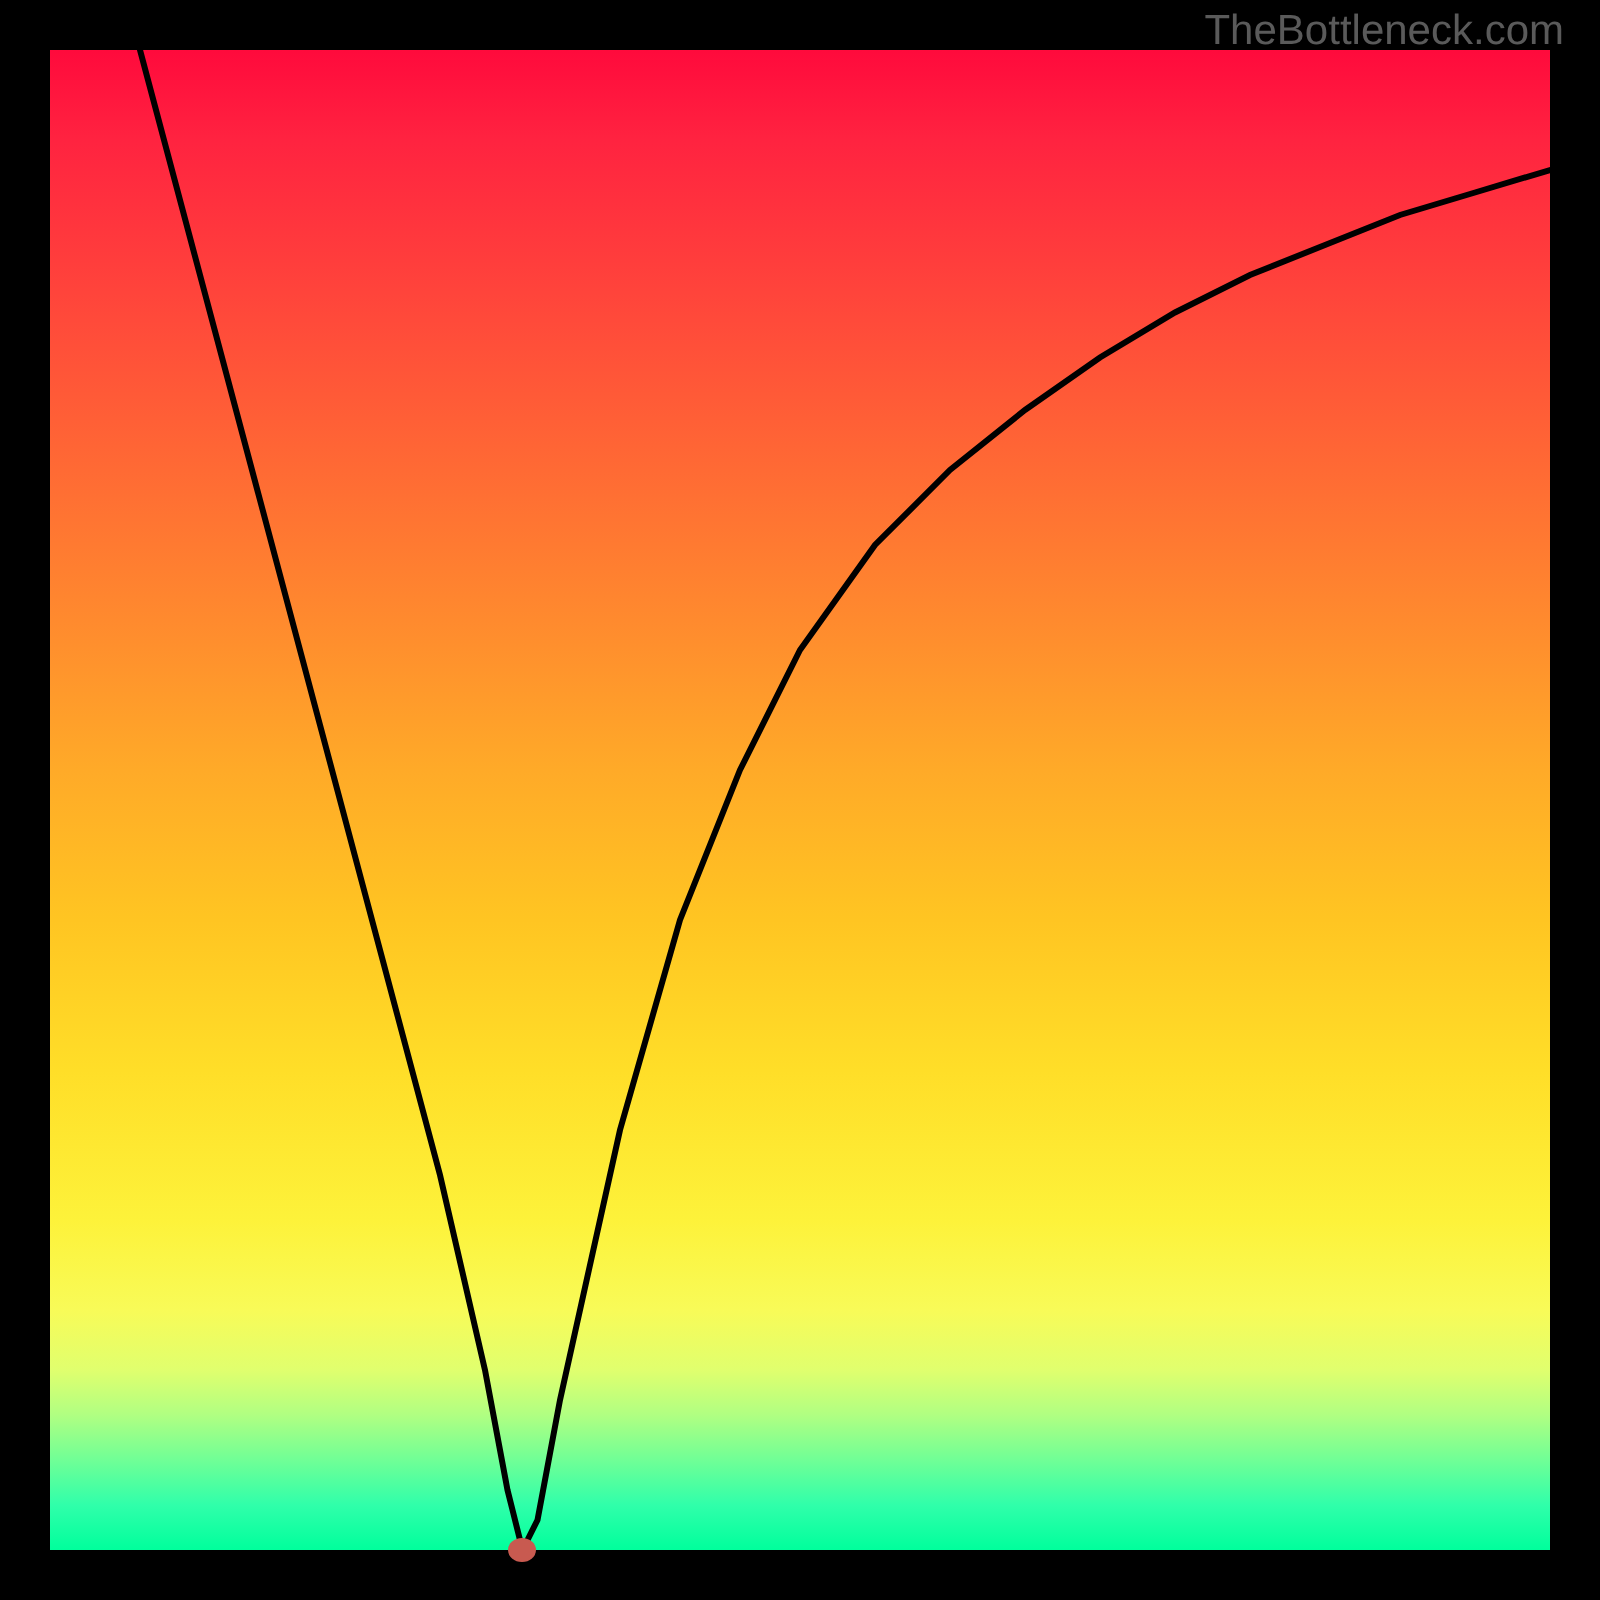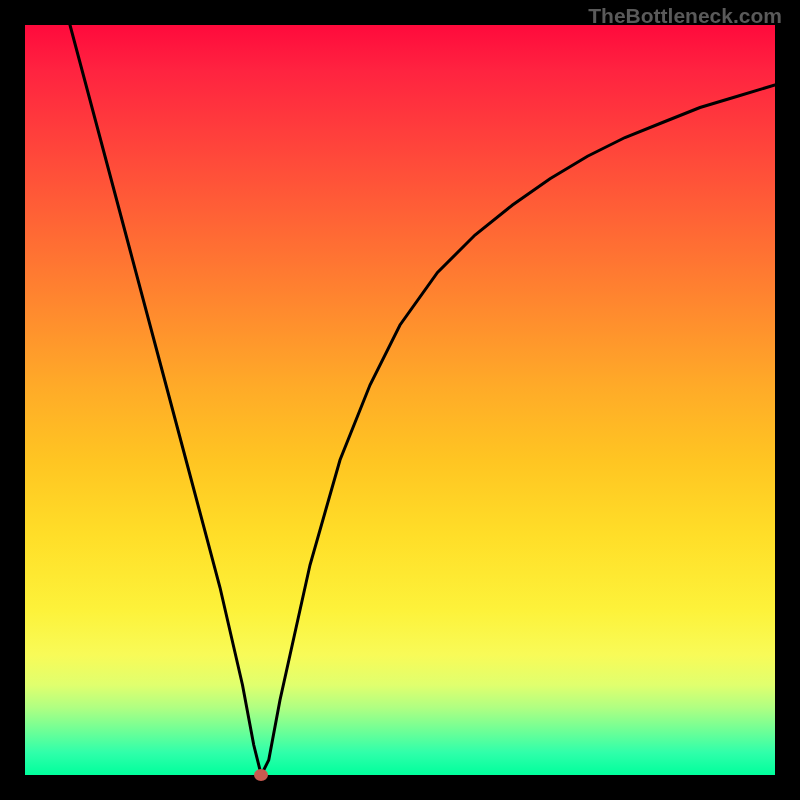--- a/index.html
+++ b/index.html
@@ -9,21 +9,21 @@
     background: #000;
     position: relative;
     font-family: Arial, sans-serif;
   }
   .watermark {
     position: absolute;
     top: 4px;
     right: 18px;
     color: #5a5a5a;
     font-size: 21px;
-    font-weight: 700;
+    font-weight: 400;
     z-index: 10;
   }
   .plot-area {
     position: absolute;
     left: 25px;
     top: 25px;
     width: 750px;
     height: 750px;
     background: linear-gradient(to bottom,
       #ff0a3c 0%,

